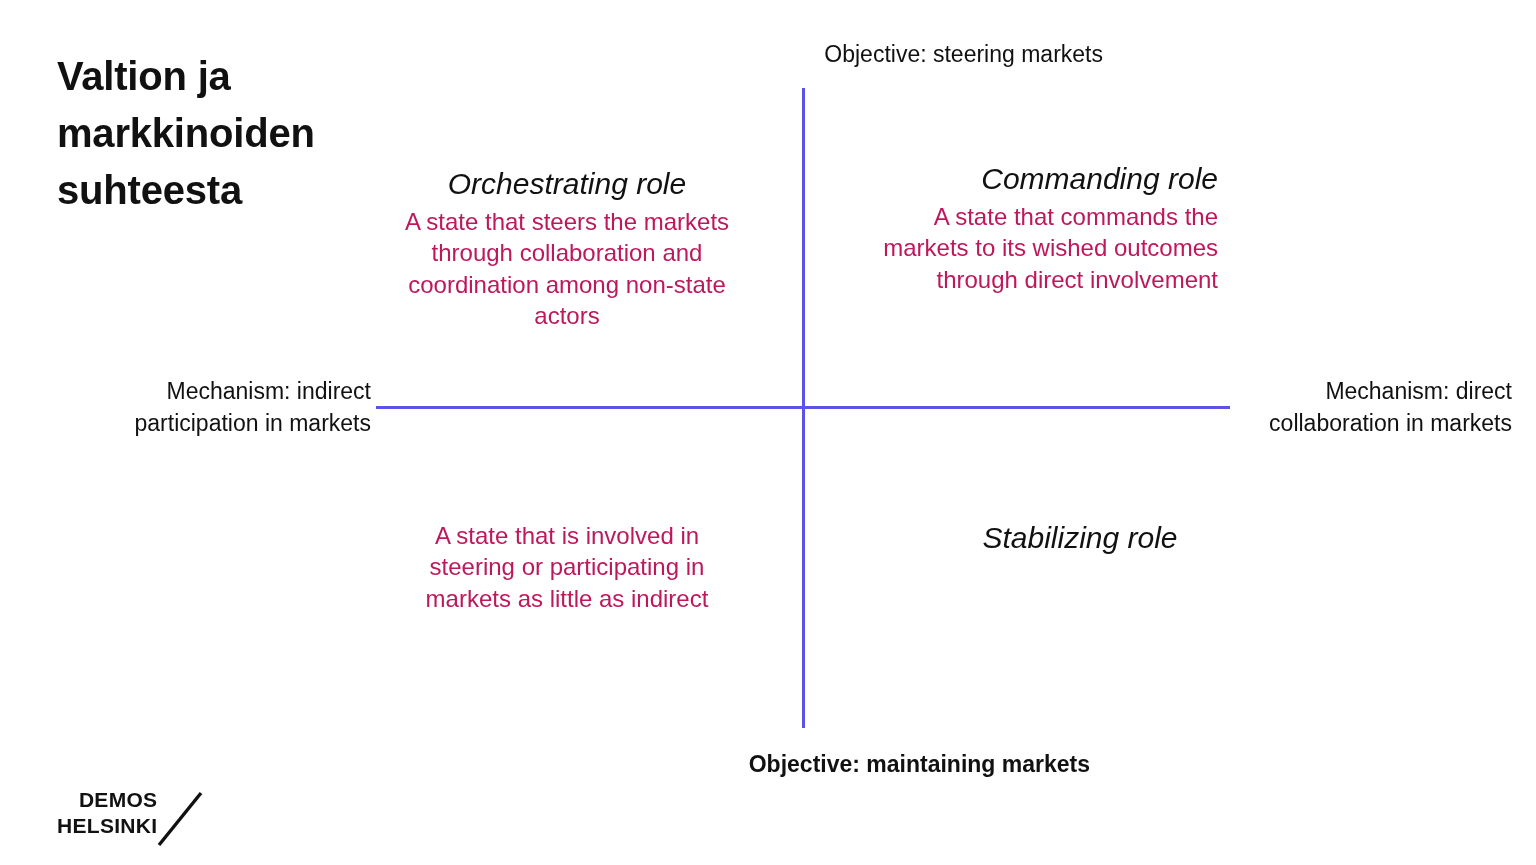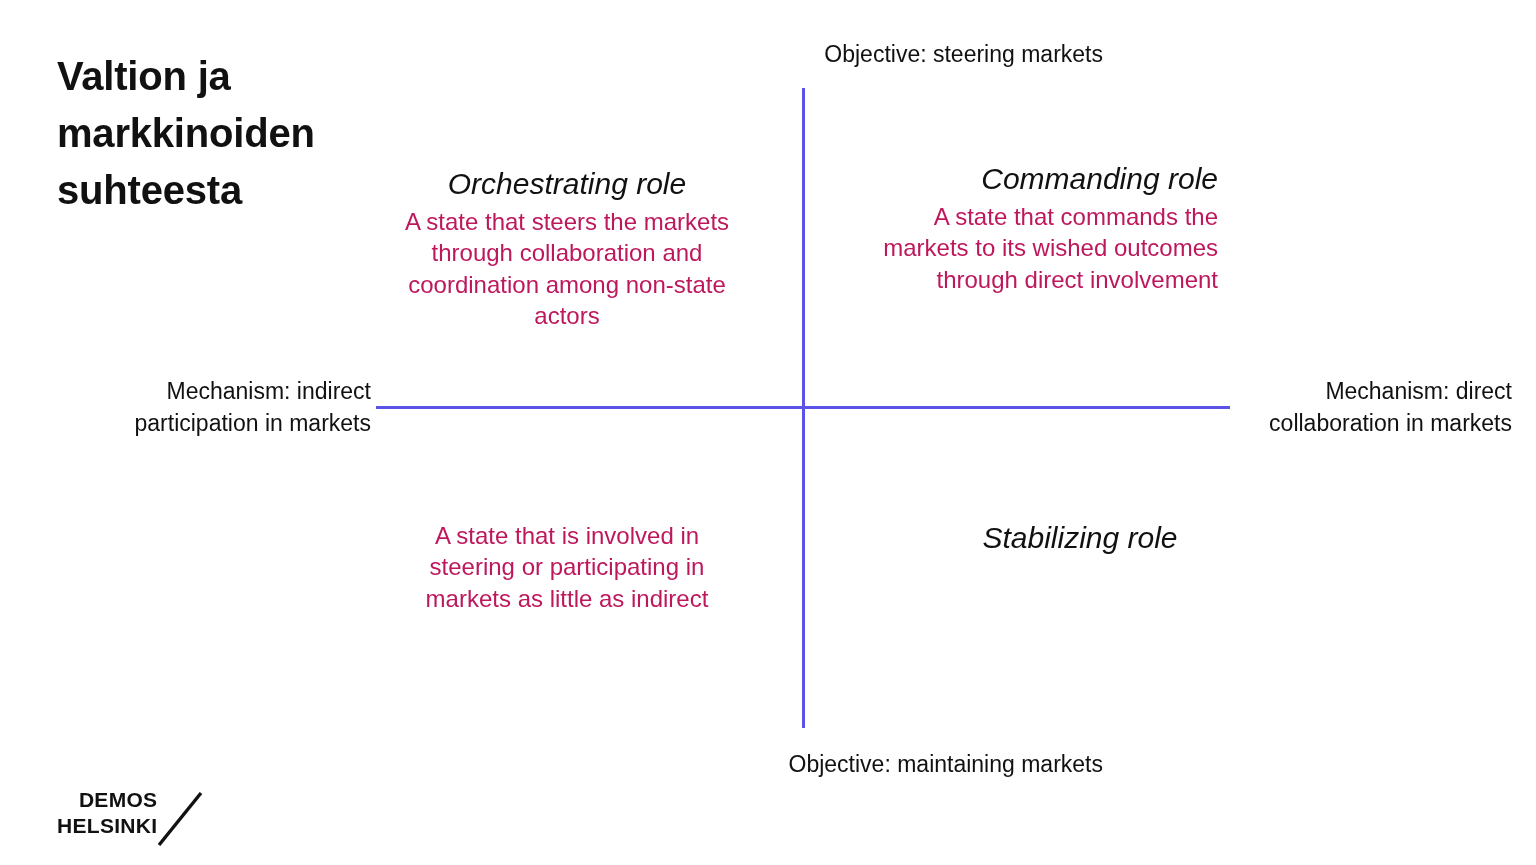--- a/index.html
+++ b/index.html
@@ -55,23 +55,24 @@
     line-height: 1.38;
     color: #111111;
     text-align: right;
   }
   #axis-label-top {
     left: 503px;
     top: 39px;
     width: 600px;
   }
   #axis-label-bottom {
-    left: 503px;
+    left: 490px;
     top: 749px;
     width: 600px;
+    font-weight: bold;
   }
   #axis-label-left {
     left: 96px;
     top: 376px;
     width: 275px;
   }
   #axis-label-right {
     left: 1237px;
     top: 376px;
     width: 275px;

